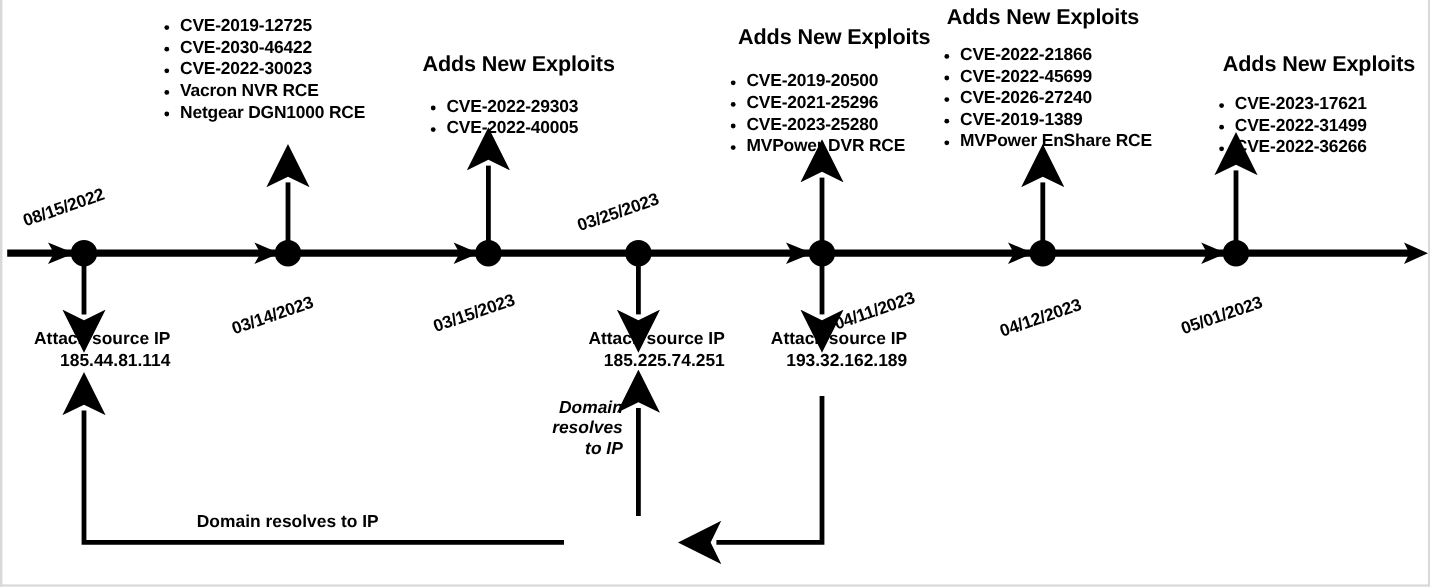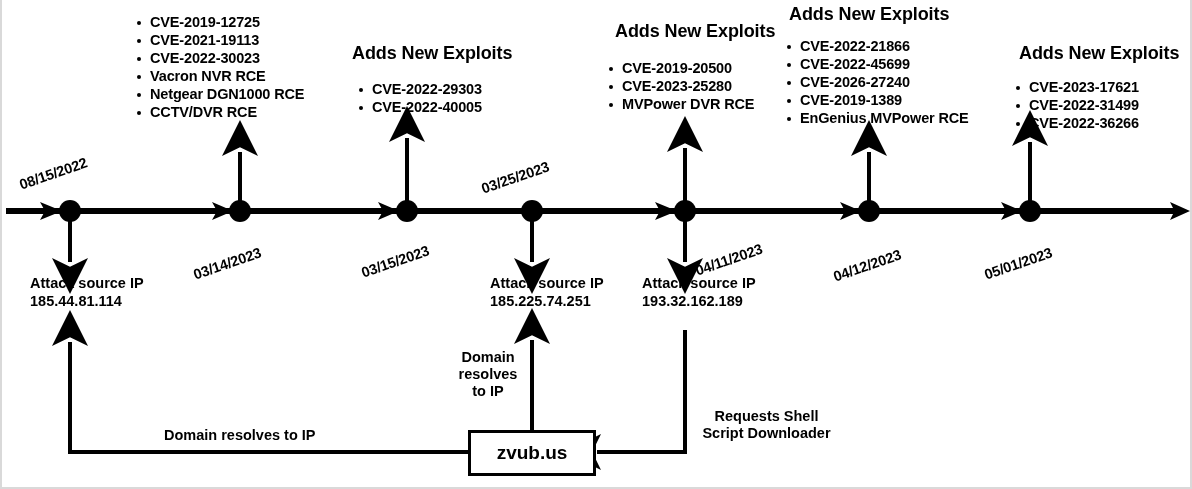--- a/index.html
+++ b/index.html
@@ -67,23 +67,22 @@
   }
   .date-lbl{
     font-size:14.5px;
     font-weight:bold;
     transform-origin:0 50%;
     transform:rotate(-19deg);
     letter-spacing:-0.2px;
   }
   .ip-lbl{
     font-size:14.5px;
-    text-align:left;
+    text-align:right;
     line-height:18px;
-    margin-left:28px;
   }
   .flow-lbl{
     font-size:14.5px;
     line-height:17px;
   }
   .domain-box{
     position:absolute;
     border:3px solid #000;
     background:#fff;
     display:flex;
@@ -156,47 +155,47 @@
       <path d="M530,430 L530,340" fill="none" stroke="#000" stroke-width="4" marker-end="url(#ah)"></path>
     </g>
 
     <g>
       <path d="M683,330 L683,452 L595,452" fill="none" stroke="#000" stroke-width="4" marker-end="url(#ah)"></path>
     </g>
   </svg>
 
   <ul class="bullet-list" style="left:135px; top:13px;">
     <li>CVE-2019-12725</li>
-    <li>CVE-2021-19113</li>
+    <li>CVE-2030-46422</li>
     <li>CVE-2022-30023</li>
     <li>Vacron NVR RCE</li>
     <li>Netgear DGN1000 RCE</li>
-    <li>CCTV/DVR RCE</li>
   </ul>
 
   <div class="txt grp-header" style="left:350px; top:44px;">Adds New Exploits</div>
   <ul class="bullet-list" style="left:357px; top:80px;">
     <li>CVE-2022-29303</li>
     <li>CVE-2022-40005</li>
   </ul>
 
   <div class="txt grp-header" style="left:613px; top:22px;">Adds New Exploits</div>
   <ul class="bullet-list" style="left:607px; top:59px;">
     <li>CVE-2019-20500</li>
+    <li>CVE-2021-25296</li>
     <li>CVE-2023-25280</li>
     <li>MVPower DVR RCE</li>
   </ul>
 
   <div class="txt grp-header" style="left:787px; top:5px;">Adds New Exploits</div>
   <ul class="bullet-list" style="left:785px; top:37px;">
     <li>CVE-2022-21866</li>
     <li>CVE-2022-45699</li>
     <li>CVE-2026-27240</li>
     <li>CVE-2019-1389</li>
-    <li>EnGenius MVPower RCE</li>
+    <li>MVPower EnShare RCE</li>
   </ul>
 
   <div class="txt grp-header" style="left:1017px; top:44px;">Adds New Exploits</div>
   <ul class="bullet-list" style="left:1014px; top:78px;">
     <li>CVE-2023-17621</li>
     <li>CVE-2022-31499</li>
     <li>CVE-2022-36266</li>
   </ul>
 
   <div class="txt date-lbl" style="left:18px; top:178px;">08/15/2022</div>
@@ -217,28 +216,21 @@
     <div>185.225.74.251</div>
   </div>
 
   <div class="txt ip-lbl" style="left:612px; top:274px; width:142px;">
     <div>Attack source IP</div>
     <div>193.32.162.189</div>
   </div>
 
   <div class="txt flow-lbl" style="left:162px; top:427px;">Domain resolves to IP</div>
 
-  <div class="txt flow-lbl" style="left:455px; top:349px; width:62px; text-align:center;">
+  <div class="txt flow-lbl" style="left:455px; top:332px; width:62px; text-align:right;font-style:italic;">
     <div>Domain</div>
     <div>resolves</div>
     <div>to IP</div>
   </div>
 
-  <div class="txt flow-lbl" style="left:687px; top:408px; width:155px; text-align:center;">
-    <div>Requests Shell</div>
-    <div>Script Downloader</div>
-  </div>
-
-  <div class="domain-box" style="left:466px; top:430px; width:128px; height:46px;">
-    <span>zvub.us</span>
-  </div>
+
 
 </div>
 
 </body></html>

